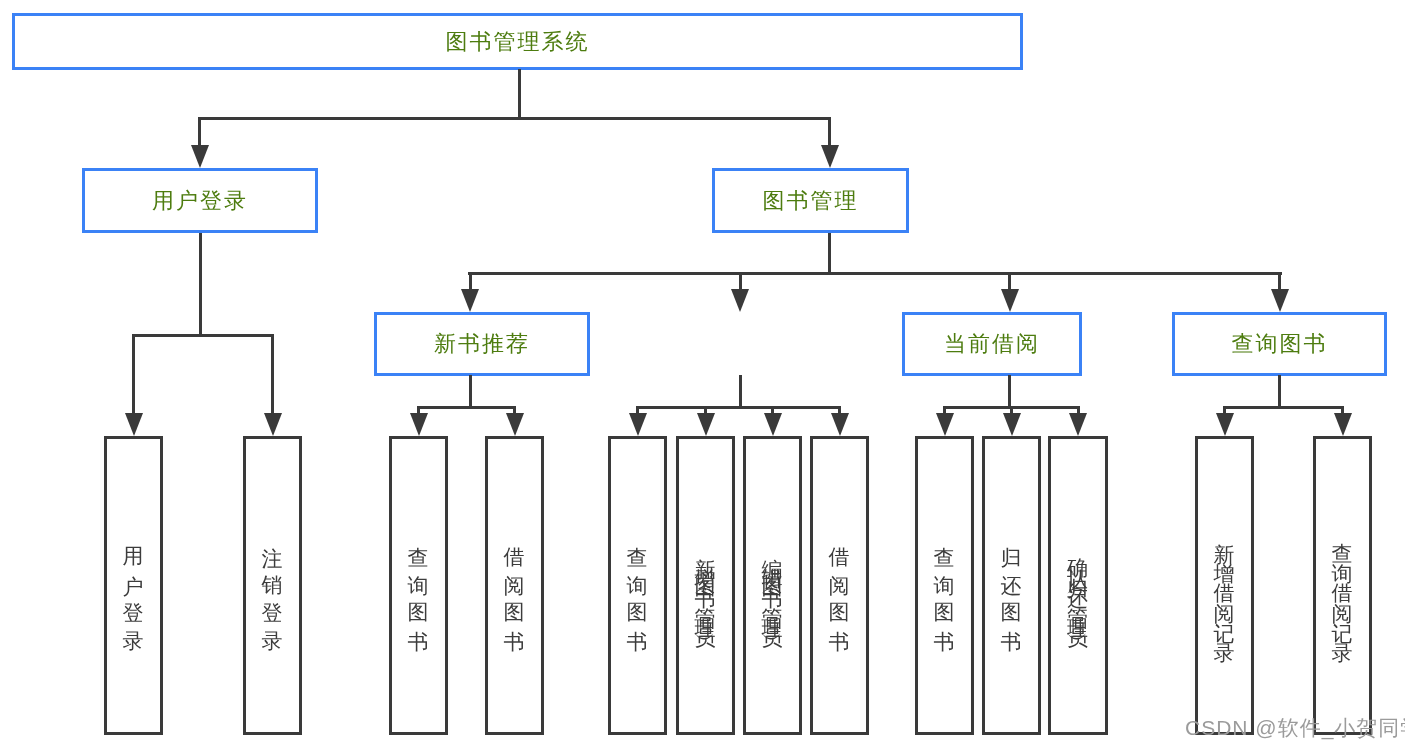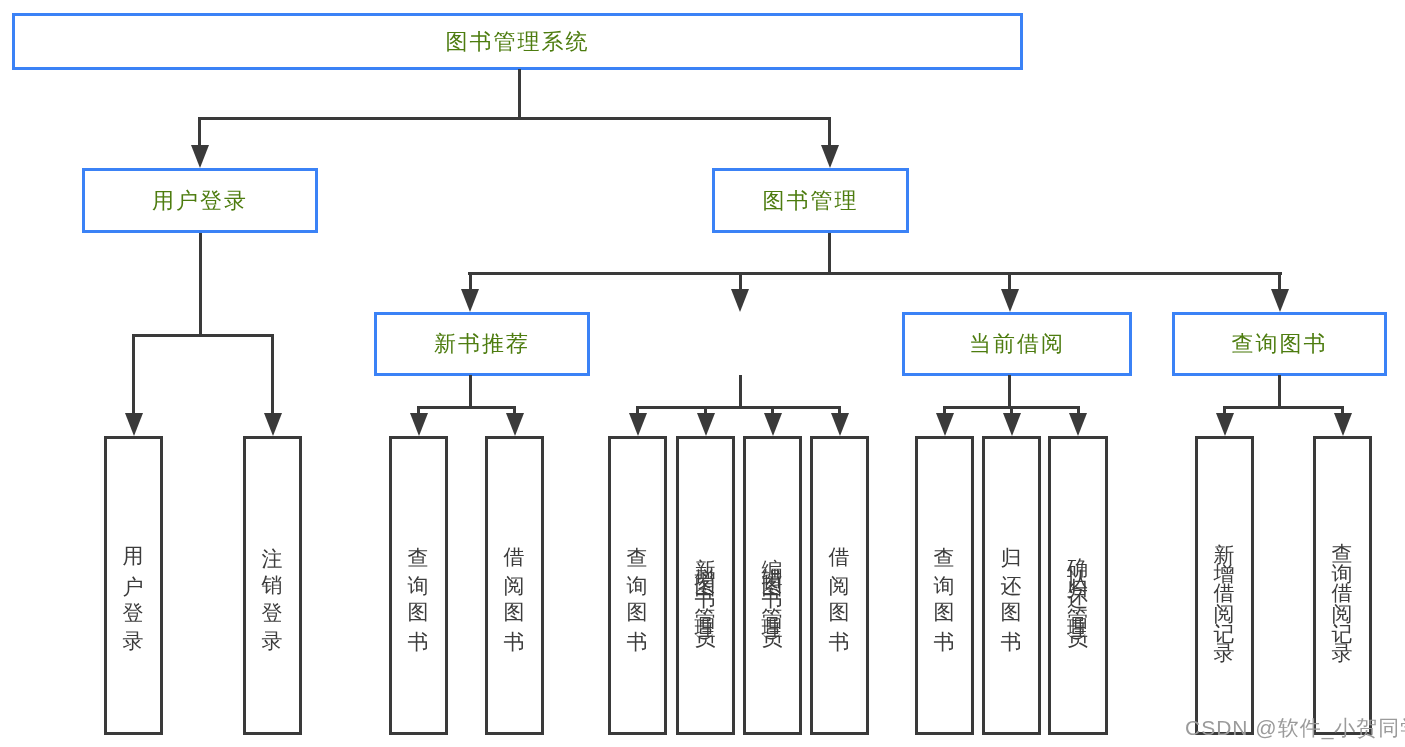--- a/index.html
+++ b/index.html
@@ -68,21 +68,21 @@
   <div class="vl" style="left:738.5px;top:272px;height:19px;"></div>
   <div class="ah" style="left:731px;top:289px;"></div>
   <div class="vl" style="left:1008px;top:272px;height:19px;"></div>
   <div class="ah" style="left:1000.5px;top:289px;"></div>
   <div class="vl" style="left:1278px;top:272px;height:19px;"></div>
   <div class="ah" style="left:1270.5px;top:289px;"></div>
 
   <div class="box" style="left:374px;top:312px;width:216px;height:64px;">
     <span>新书推荐</span>
   </div>
-  <div class="box" style="left:902px;top:312px;width:230px;height:64px;">
+  <div class="box" style="left:902px;top:312px;width:180px;height:64px;">
     <span>当前借阅</span>
   </div>
   <div class="box" style="left:1172px;top:312px;width:215px;height:64px;">
     <span>查询图书</span>
   </div>
 
   <div class="vl" style="left:468.5px;top:375px;height:34px;"></div>
   <div class="hl" style="left:417px;top:406px;width:99px;"></div>
   <div class="vl" style="left:417px;top:406px;height:10px;"></div>
   <div class="ah" style="left:409.5px;top:413px;"></div>

